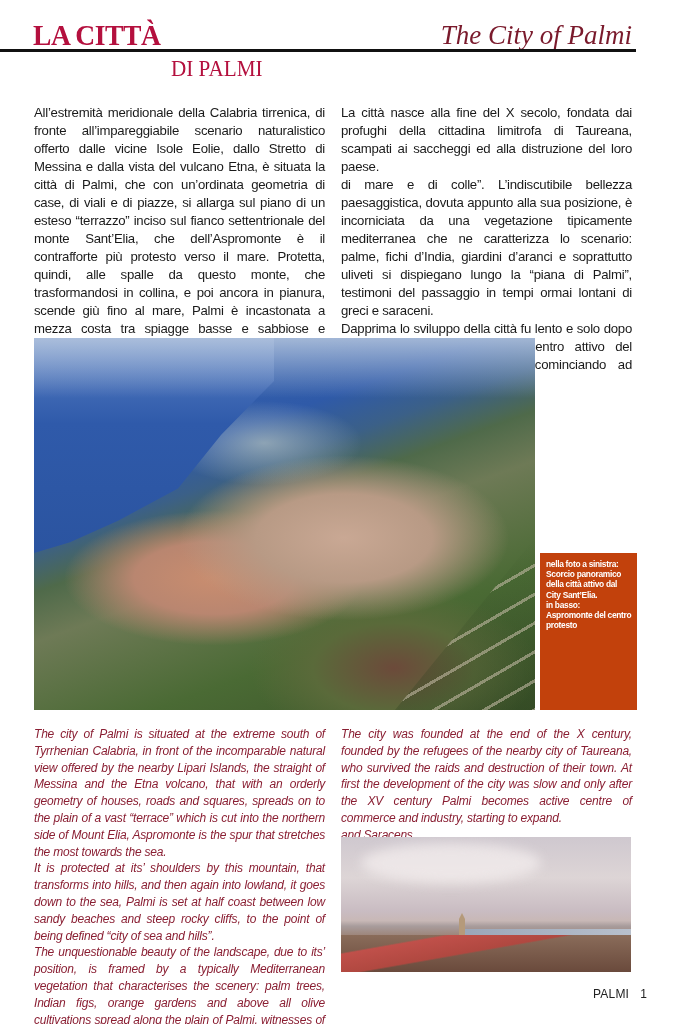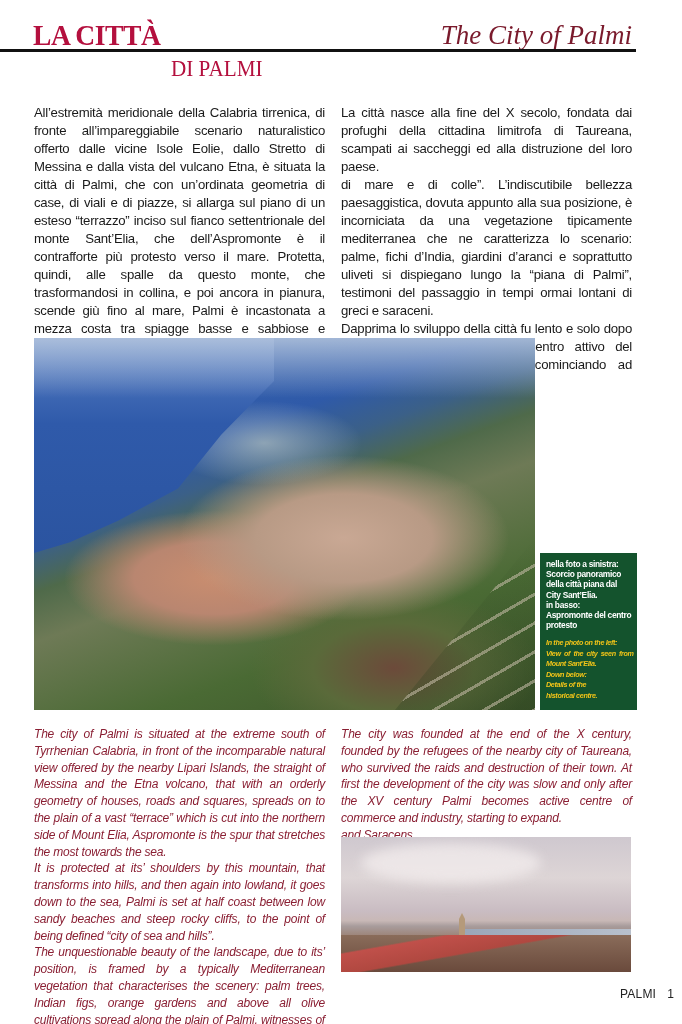--- a/index.html
+++ b/index.html
@@ -60,21 +60,21 @@
       right: 0; top: 200px; width: 200px; height: 172px;
       background:
         repeating-linear-gradient(150deg, rgba(0,0,0,0) 0 22px, rgba(200,190,170,0.55) 22px 25px),
         linear-gradient(180deg, rgba(0,0,0,0), rgba(40,60,30,0.3));
       clip-path: polygon(100% 0, 100% 100%, 30% 100%);
     }
 
     
     .caption-box {
       left: 540px; top: 553px; width: 97px; height: 157px;
-      background: #14532d; padding: 6px 4px 0 6px; box-sizing: border-box;
+      background: #c2410c; padding: 6px 4px 0 6px; box-sizing: border-box;
     }
     .caption-it {
       font-family: "Liberation Sans", sans-serif; font-weight: bold;
       font-size: 8.4px; line-height: 10.2px; color: #ffffff; letter-spacing: -0.3px;
     }
     .caption-it div, .caption-en div { white-space: nowrap; }
     .caption-en {
       margin-top: 8px;
       font-family: "Liberation Sans", sans-serif; font-weight: bold; font-style: italic;
       font-size: 7.2px; line-height: 10.5px; color: #f2c418; letter-spacing: -0.35px;
@@ -142,46 +142,38 @@
 <div class="abs photo-main" title="Panoramic view of Palmi seen from Mount Sant'Elia">
   <div class="abs sea"></div>
   <div class="abs haze"></div>
   <div class="abs fence"></div>
 </div>
 
 <div class="abs caption-box">
   <div class="caption-it">
     <div>nella foto a sinistra:</div>
     <div>Scorcio panoramico</div>
-    <div>della città piana dal</div>
+    <div>della città attivo dal</div>
     <div>City Sant’Elia.</div>
     <div>in basso:</div>
     <div>Aspromonte del centro</div>
     <div>protesto</div>
-  </div>
-  <div class="caption-en">
-    <div>In the photo on the left:</div>
-    <div style="white-space: pre;">View  of  the  city  seen  from</div>
-    <div>Mount Sant’Elia.</div>
-    <div>Down below:</div>
-    <div>Details of the</div>
-    <div>historical centre.</div>
   </div>
 </div>
 
 <div class="abs en-col en-left">
   <p>The city of Palmi is situated at  the extreme south of Tyrrhenian Calabria, in front of the incomparable natural view offered by the nearby Lipari Islands, the straight of Messina and the Etna volcano, that with an orderly geometry of houses, roads and squares, spreads on to the plain of a vast “terrace” which is cut into the  northern side of Mount Elia, Aspromonte is the spur that stretches the most towards the sea.</p>
   <p>It is protected at its’ shoulders by this mountain, that transforms into hills, and then again into lowland, it goes down to the sea, Palmi is set at half coast between low sandy beaches and steep rocky cliffs, to the point of being defined “city of sea and hills”.</p>
   <p>The unquestionable beauty of the landscape, due to its’ position, is framed by a typically Mediterranean vegetation that characterises the scenery: palm trees, Indian figs, orange gardens and above all olive cultivations spread along the plain of Palmi, witnesses of the passing in far away times of Greeks</p>
 </div>
 <div class="abs en-col en-right">
   <p>The city was founded at the end of the X century, founded by the refugees of the nearby city of Taureana, who survived the raids and destruction of their town. At first the development of the city was slow and only after the XV century Palmi becomes active centre of commerce and industry, starting to expand.</p>
   <p>and Saracens.</p>
 </div>
 
 <div class="abs photo-bottom" title="Detail of the historical centre of Palmi">
   <div class="abs sky-cloud"></div>
   <div class="abs sea-strip"></div>
   <div class="abs tower"></div>
   <div class="abs roofs"></div>
 </div>
 
-<div class="abs page-num" style="white-space: pre; margin-left: 27px;">PALMI  1</div>
+<div class="abs page-num" style="white-space: pre;">PALMI  1</div>
 
 </body></html>

